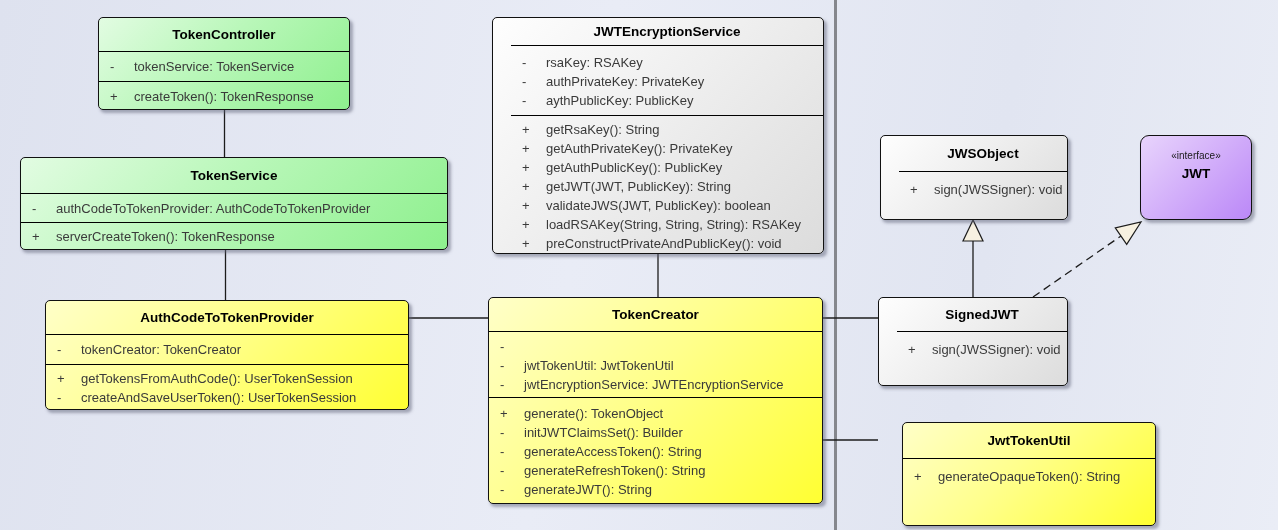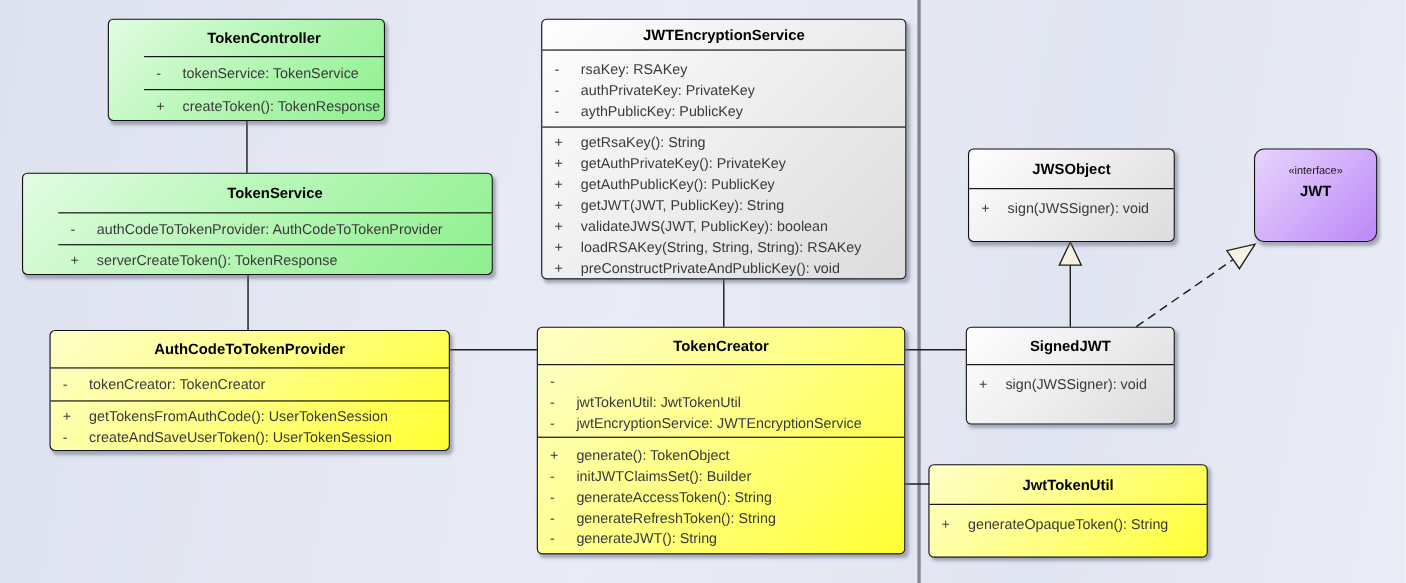--- a/index.html
+++ b/index.html
@@ -16,23 +16,23 @@
   }
   #connectors{position:absolute;left:0;top:0;z-index:2;}
   #connectors line, #connectors polygon{stroke:#1C1C1C;stroke-width:1.3px;}
   #connectors polygon{fill:#F7F1E1;stroke-width:1.2px;}
   .uml-class{
     position:absolute;z-index:3;box-sizing:border-box;
     border:1px solid #111;border-radius:5px;
     box-shadow:2.5px 3px 3px rgba(95,100,122,.5);
     color:#3A3A3A;font-size:13px;
   }
-  .green {background:linear-gradient(135deg,#E2FCE2 0%,#B9F7B9 45%,#8EF08E 100%);padding-left:32px;}
+  .green {background:linear-gradient(135deg,#E2FCE2 0%,#B9F7B9 45%,#8EF08E 100%);}
   .yellow{background:linear-gradient(135deg,#FFFFC8 0%,#FFFF8C 45%,#FFFF32 100%);}
-  .gray  {background:linear-gradient(135deg,#FEFEFE 0%,#EFEFEF 45%,#DCDCDC 100%);}
+  .gray  {background:linear-gradient(135deg,#FEFEFE 0%,#EFEFEF 45%,#DCDCDC 100%);padding-left:18px;}
   .purple{background:linear-gradient(135deg,#E8D4FC 0%,#D2AEFA 50%,#BB88F7 100%);}
   .title{
     display:flex;align-items:center;justify-content:center;
     font-weight:bold;font-size:13.5px;color:#000;box-sizing:border-box;
   }
   .comp{border-top:1px solid #000;box-sizing:border-box;}
   .comp.center{display:flex;flex-direction:column;justify-content:center;}
   .comp.multi{padding-top:5px;}
   .comp.top{padding-top:8px;}
   .member{display:flex;line-height:19px;}
@@ -222,21 +222,21 @@
   <div class="uml-class gray" style="left:878px;top:297px;width:190px;height:89px">
     <div class="title" style="height:33px">SignedJWT</div>
     <div class="comp top" style="height:54px">
       <div class="member">
         <span class="vis">+</span>
         <span class="mtext">sign(JWSSigner): void</span>
       </div>
     </div>
   </div>
 
-  <div class="uml-class yellow" style="left:844px;top:422px;width:254px;height:85px">
+  <div class="uml-class yellow" style="left:902px;top:422px;width:254px;height:104px">
     <div class="title" style="height:35px">JwtTokenUtil</div>
     <div class="comp top" style="height:48px">
       <div class="member">
         <span class="vis">+</span>
         <span class="mtext">generateOpaqueToken(): String</span>
       </div>
     </div>
   </div>
 
 </div>

